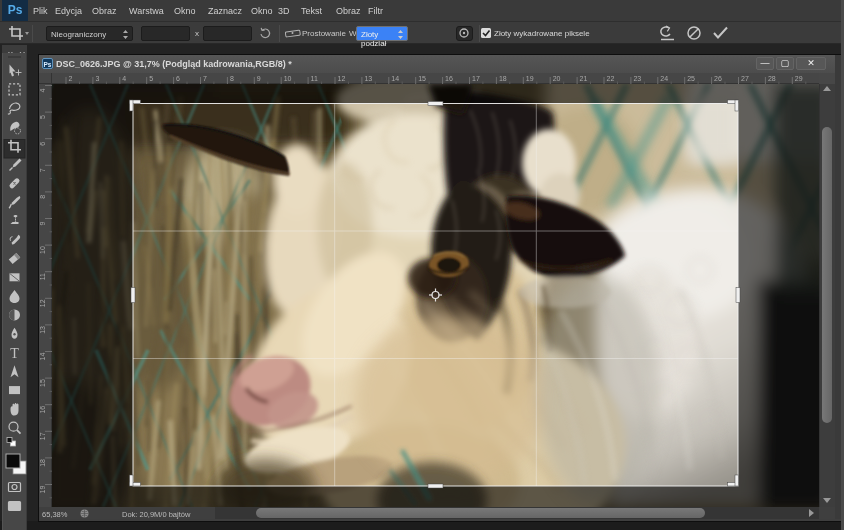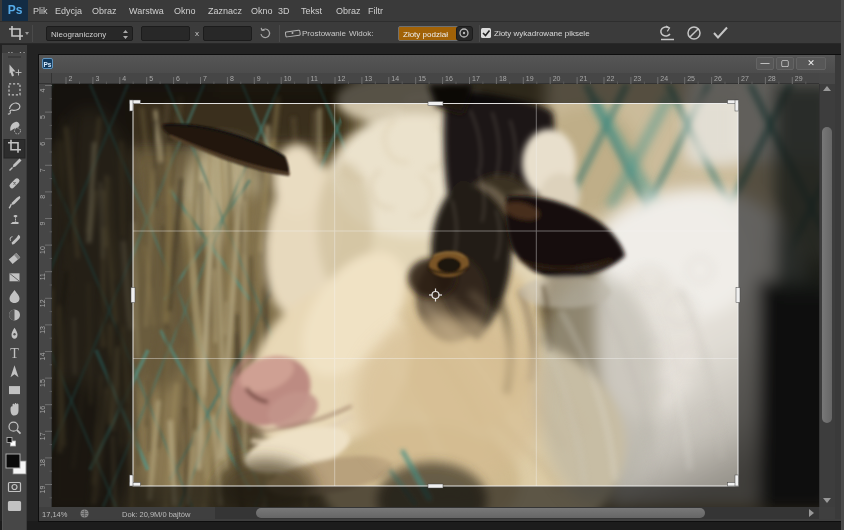--- a/index.html
+++ b/index.html
@@ -64,21 +64,21 @@
  <svg style="position:absolute;left:259px;top:5px" width="13" height="13" viewBox="0 0 13 13">
         <path d="M3,3.5 a4.3,4.3 0 1 1 -1,3.5 M3,3.5 l-0.8,-2.6 M3,3.5 l2.6,-0.4" stroke="#a5a5a5" stroke-width="1.2" fill="none"></path>
       </svg>
  <div class="sep" style="left:279px"></div>
  <svg style="position:absolute;left:285px;top:6px" width="16" height="11" viewBox="0 0 16 11">
         <rect x="0.5" y="3" width="14.5" height="5" rx="1" fill="none" stroke="#b5b5b5" transform="rotate(-8 8 5)"></rect>
         <circle cx="7.5" cy="5" r="1" fill="#b5b5b5"></circle>
       </svg>
  <span class="lbl" style="left:302px">Prostowanie</span>
  <span class="lbl" style="left:349px">Widok:</span>
- <div class="field drop" style="left:398px;width:72px;background:#a16207;border-color:#6e7072;color:#ededed">Złoty podział
+ <div class="field drop" style="left:356px;width:52px;background:#3b82f6;border-color:#6e7072;color:#ededed">Złoty podział
    <svg style="position:absolute;right:3px;top:3px" width="7" height="9">
           <path d="M1,3 L3.5,0 L6,3 Z M1,6 L3.5,9 L6,6 Z" fill="#ccc"></path>
         </svg>
  </div>
  <div class="field" style="left:456px;width:17px;border-radius:3px"><svg width="15" height="13" viewBox="0 0 15 13">
           <circle cx="7" cy="6" r="4" fill="none" stroke="#b9b9b9" stroke-width="1.3"></circle>
           <circle cx="7" cy="6" r="1.2" fill="#b9b9b9"></circle>
         </svg></div>
  <div class="sep" style="left:479px"></div>
  <div style="position:absolute;left:481px;top:6px;width:10px;height:10px;background:#dcdcdc;border-radius:1.5px"><svg width="10" height="10">
@@ -199,20 +199,21 @@
       </g>
 
 </svg>
 
 <div class="abs" id="docwin"></div>
 <div class="abs" id="titlebar">
  <svg style="position:absolute;left:3px;top:3px" width="11" height="11">
         <rect x="0.5" y="0.5" width="10" height="10" rx="1.5" fill="#123a5e" stroke="#6aa7d8" stroke-width="0.8"></rect>
         <text x="5.5" y="8.5" font-size="6.5" fill="#dceeff" text-anchor="middle" font-family="Liberation Sans">Ps</text>
       </svg>
+ <span style="position:absolute;left:17px;top:4px">DSC_0626.JPG @ 31,7% (Podgląd kadrowania,RGB/8) *</span>
 </div>
 <div class="winbtn" style="left:756px">—</div>
 <div class="winbtn" style="left:776px">▢</div>
 <div class="winbtn" style="left:796px;width:30px">✕</div>
 
 <div class="abs" id="hruler"></div>
 <div class="abs" id="vruler"></div>
 <div class="abs" id="rcorner"></div>
 <svg class="abs" style="left:0;top:0;pointer-events:none" width="844" height="530">
 <line x1="66.0" y1="77" x2="66.0" y2="84" stroke="#6f6f6f" stroke-width="1"></line>
@@ -816,21 +817,21 @@
  <circle cx="435.5" cy="295" r="3.5"></circle>
  <line x1="435.5" y1="288.5" x2="435.5" y2="292"></line>
           <line x1="435.5" y1="298" x2="435.5" y2="301.5"></line>
  <line x1="429" y1="295" x2="432.5" y2="295"></line>
           <line x1="438.5" y1="295" x2="442" y2="295"></line>
 </g>
 </g>
 </svg>
 
 <div class="abs" id="statusbar">
- <span style="position:absolute;left:3px;top:3px">17,14%</span>
+ <span style="position:absolute;left:3px;top:3px">65,38%</span>
  <svg style="position:absolute;left:41px;top:2px" width="9" height="9">
         <circle cx="4.5" cy="4.5" r="4" fill="#8f8f8f"></circle>
         <path d="M0.5,4.5 h8 M4.5,0.5 v8 M1.5,2 c2,1.2 4,1.2 6,0 M1.5,7 c2,-1.2 4,-1.2 6,0" stroke="#4c4c4c" stroke-width="0.6" fill="none"></path>
       </svg>
  <span style="position:absolute;left:83px;top:3px">Dok: 20,9M/0 bajtów</span>
  <svg style="position:absolute;left:178px;top:2px" width="20" height="9">
         <path d="M0,0 L6,4 L0,8 Z" fill="#c6c6c6"></path>
         <path d="M14,2 l-3,2.5 l3,2.5" stroke="#888" fill="none"></path>
       </svg>
 </div>

